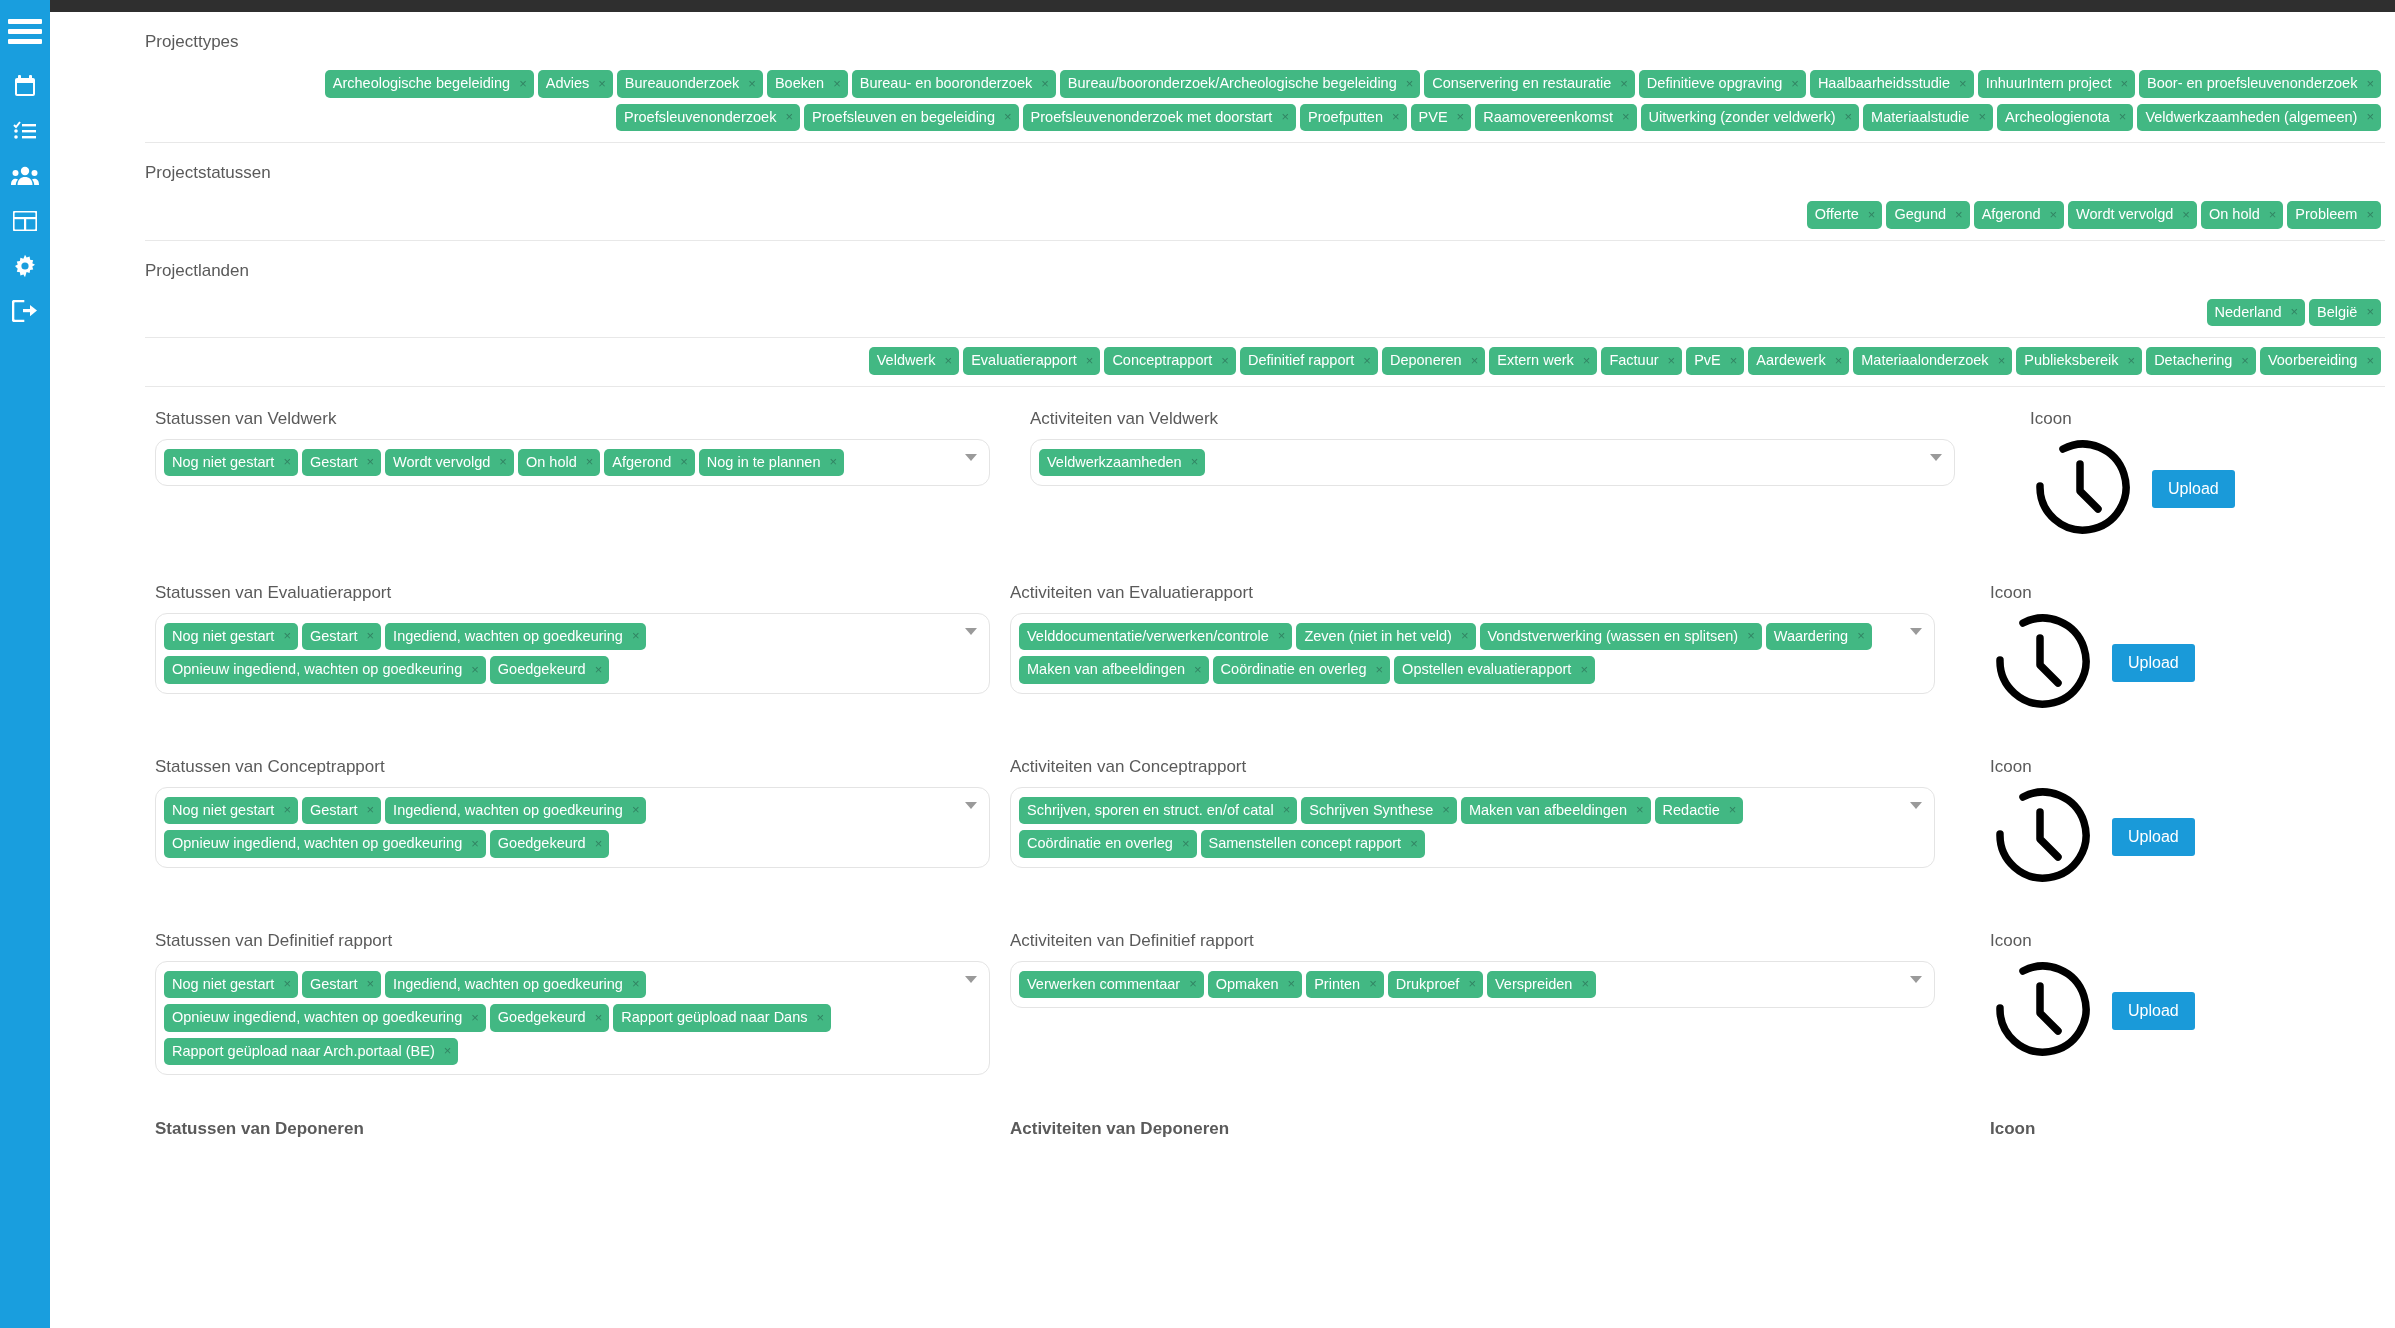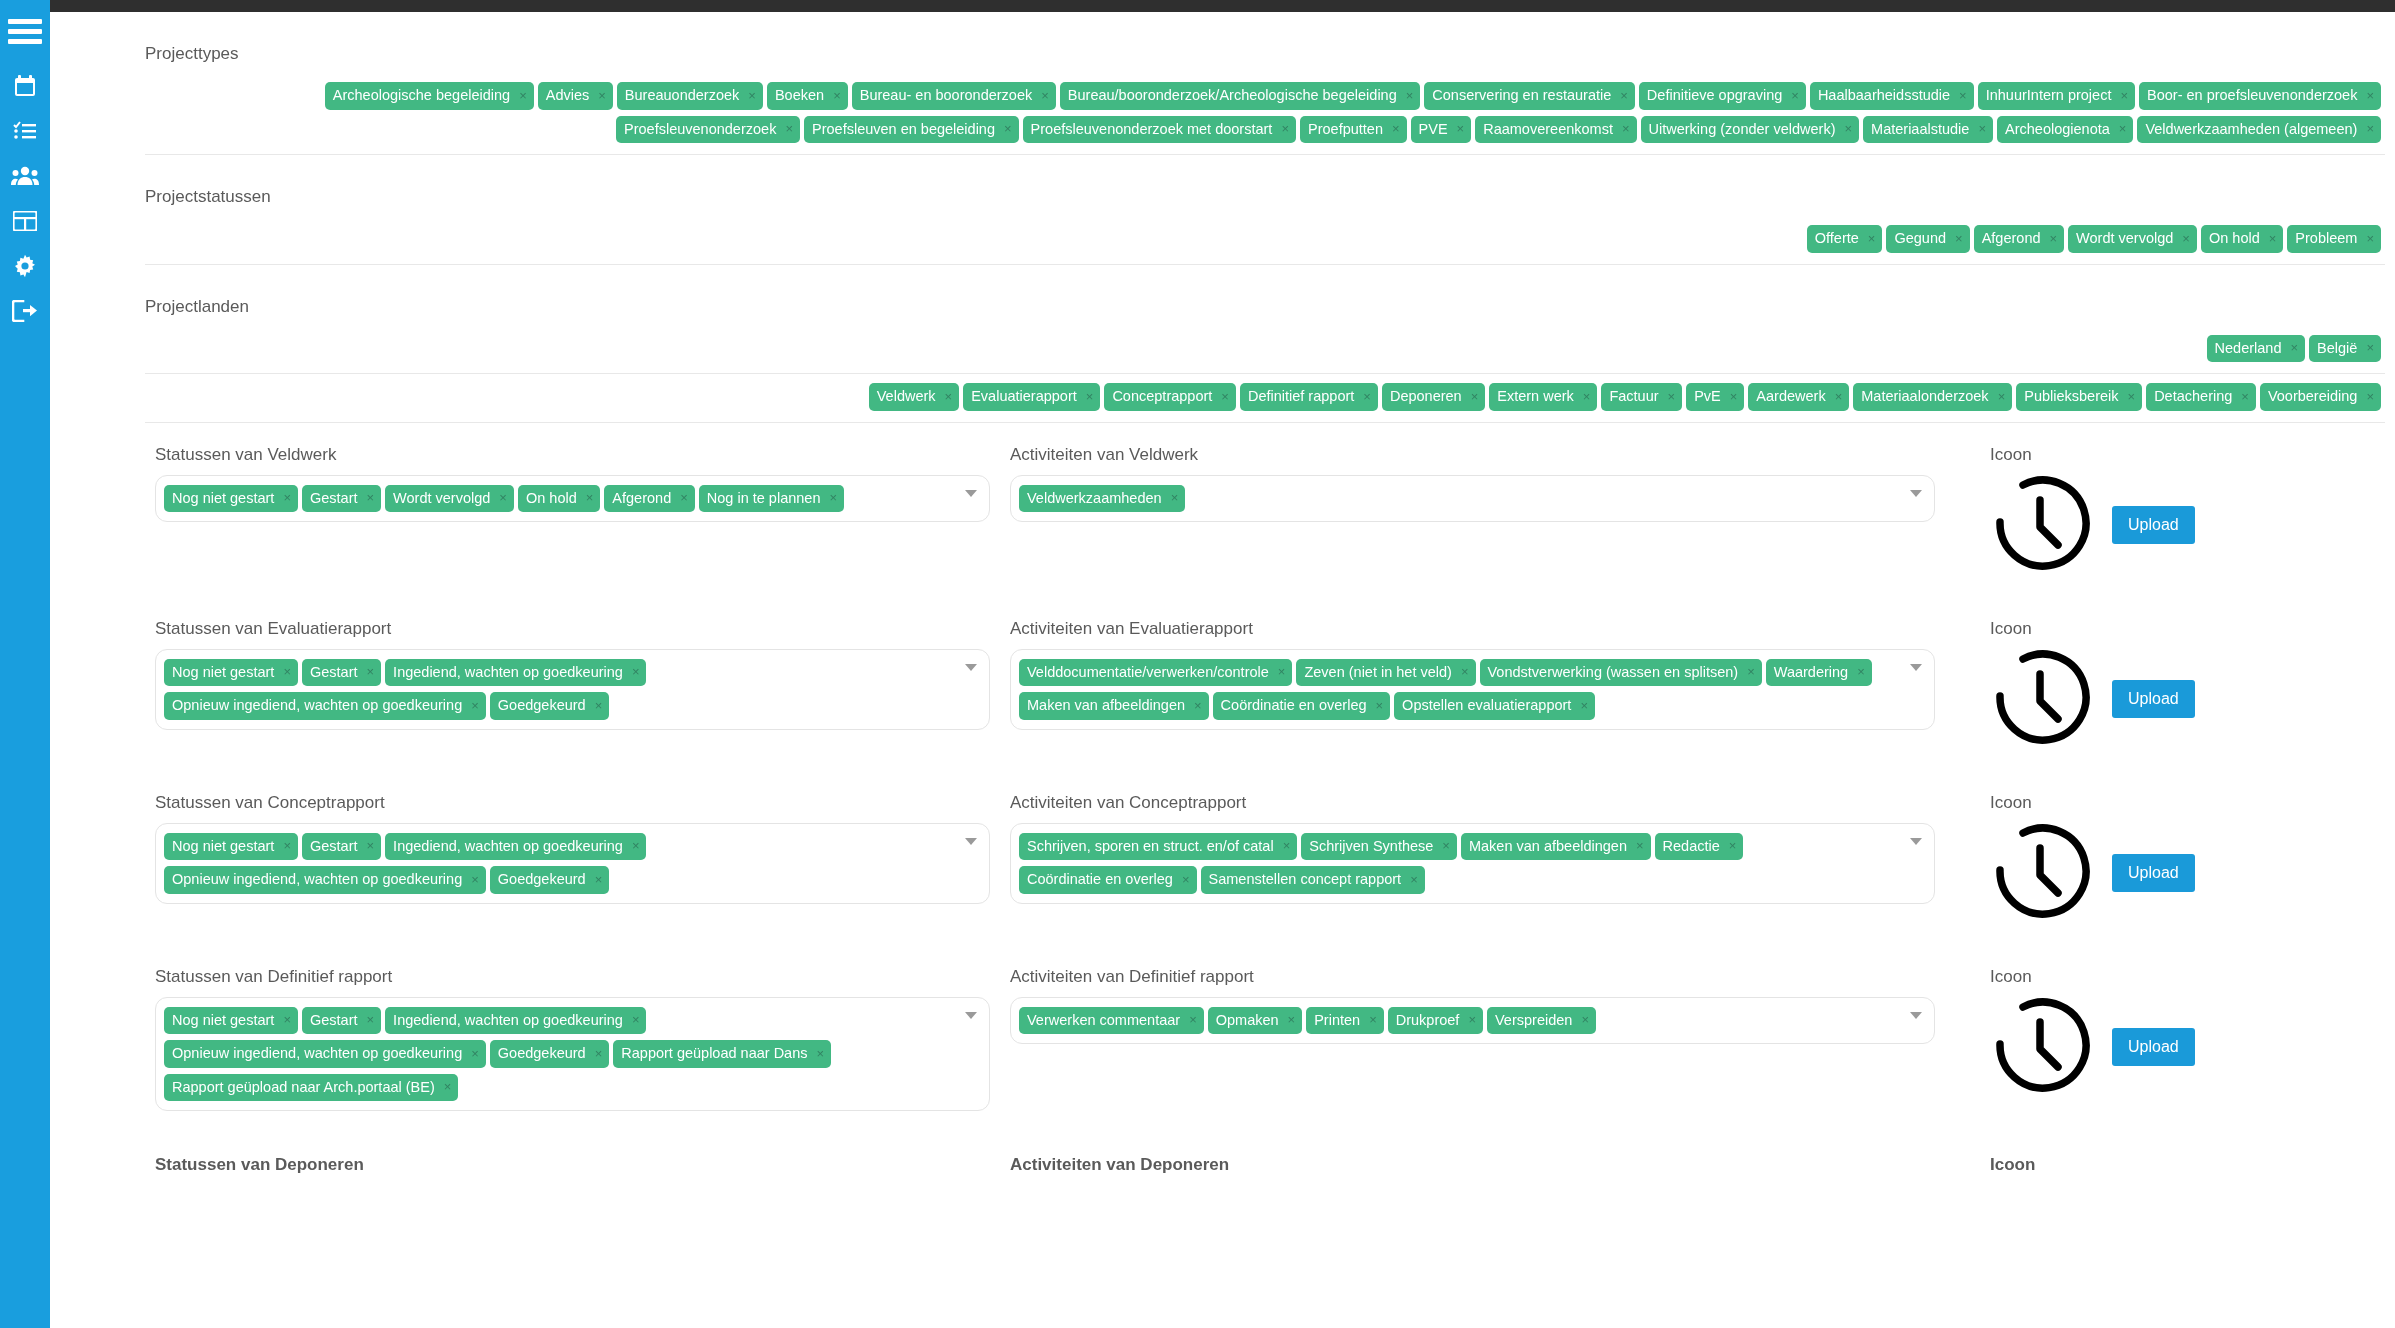--- a/index.html
+++ b/index.html
@@ -149,21 +149,20 @@
     font-size: 16px;
     font-family: "Liberation Sans", sans-serif;
     padding: 10px 16px;
     cursor: pointer;
     align-self: center;
   }
 
   .sec-head-wide {
     padding-left: 95px;
     padding-top: 20px;
-    margin-top: 12px;
   }
 </style>
 </head>
 <body>
 
 <div class="topbar"></div>
 
 <nav class="sidebar">
   <div class="side-icon first">
     <span>
@@ -393,21 +392,21 @@
             <span>Detachering</span>
             <span class="x">×</span>
           </span><span class="chip">
             <span>Voorbereiding</span>
             <span class="x">×</span>
           </span></div>
     </div>
   </section>
 
   <div id="product-rows">
-      <div class="prow" style="margin-top: 22px;">
+      <div class="prow" style="margin-top: 22px; gap: 20px;">
         <div class="pcol-status">
           <div class="prow-label">Statussen van Veldwerk</div>
           <div class="ms-box"><span class="chip">
               <span>Nog niet gestart</span>
               <span class="x">×</span>
             </span><span class="chip">
               <span>Gestart</span>
               <span class="x">×</span>
             </span><span class="chip">
               <span>Wordt vervolgd</span>

